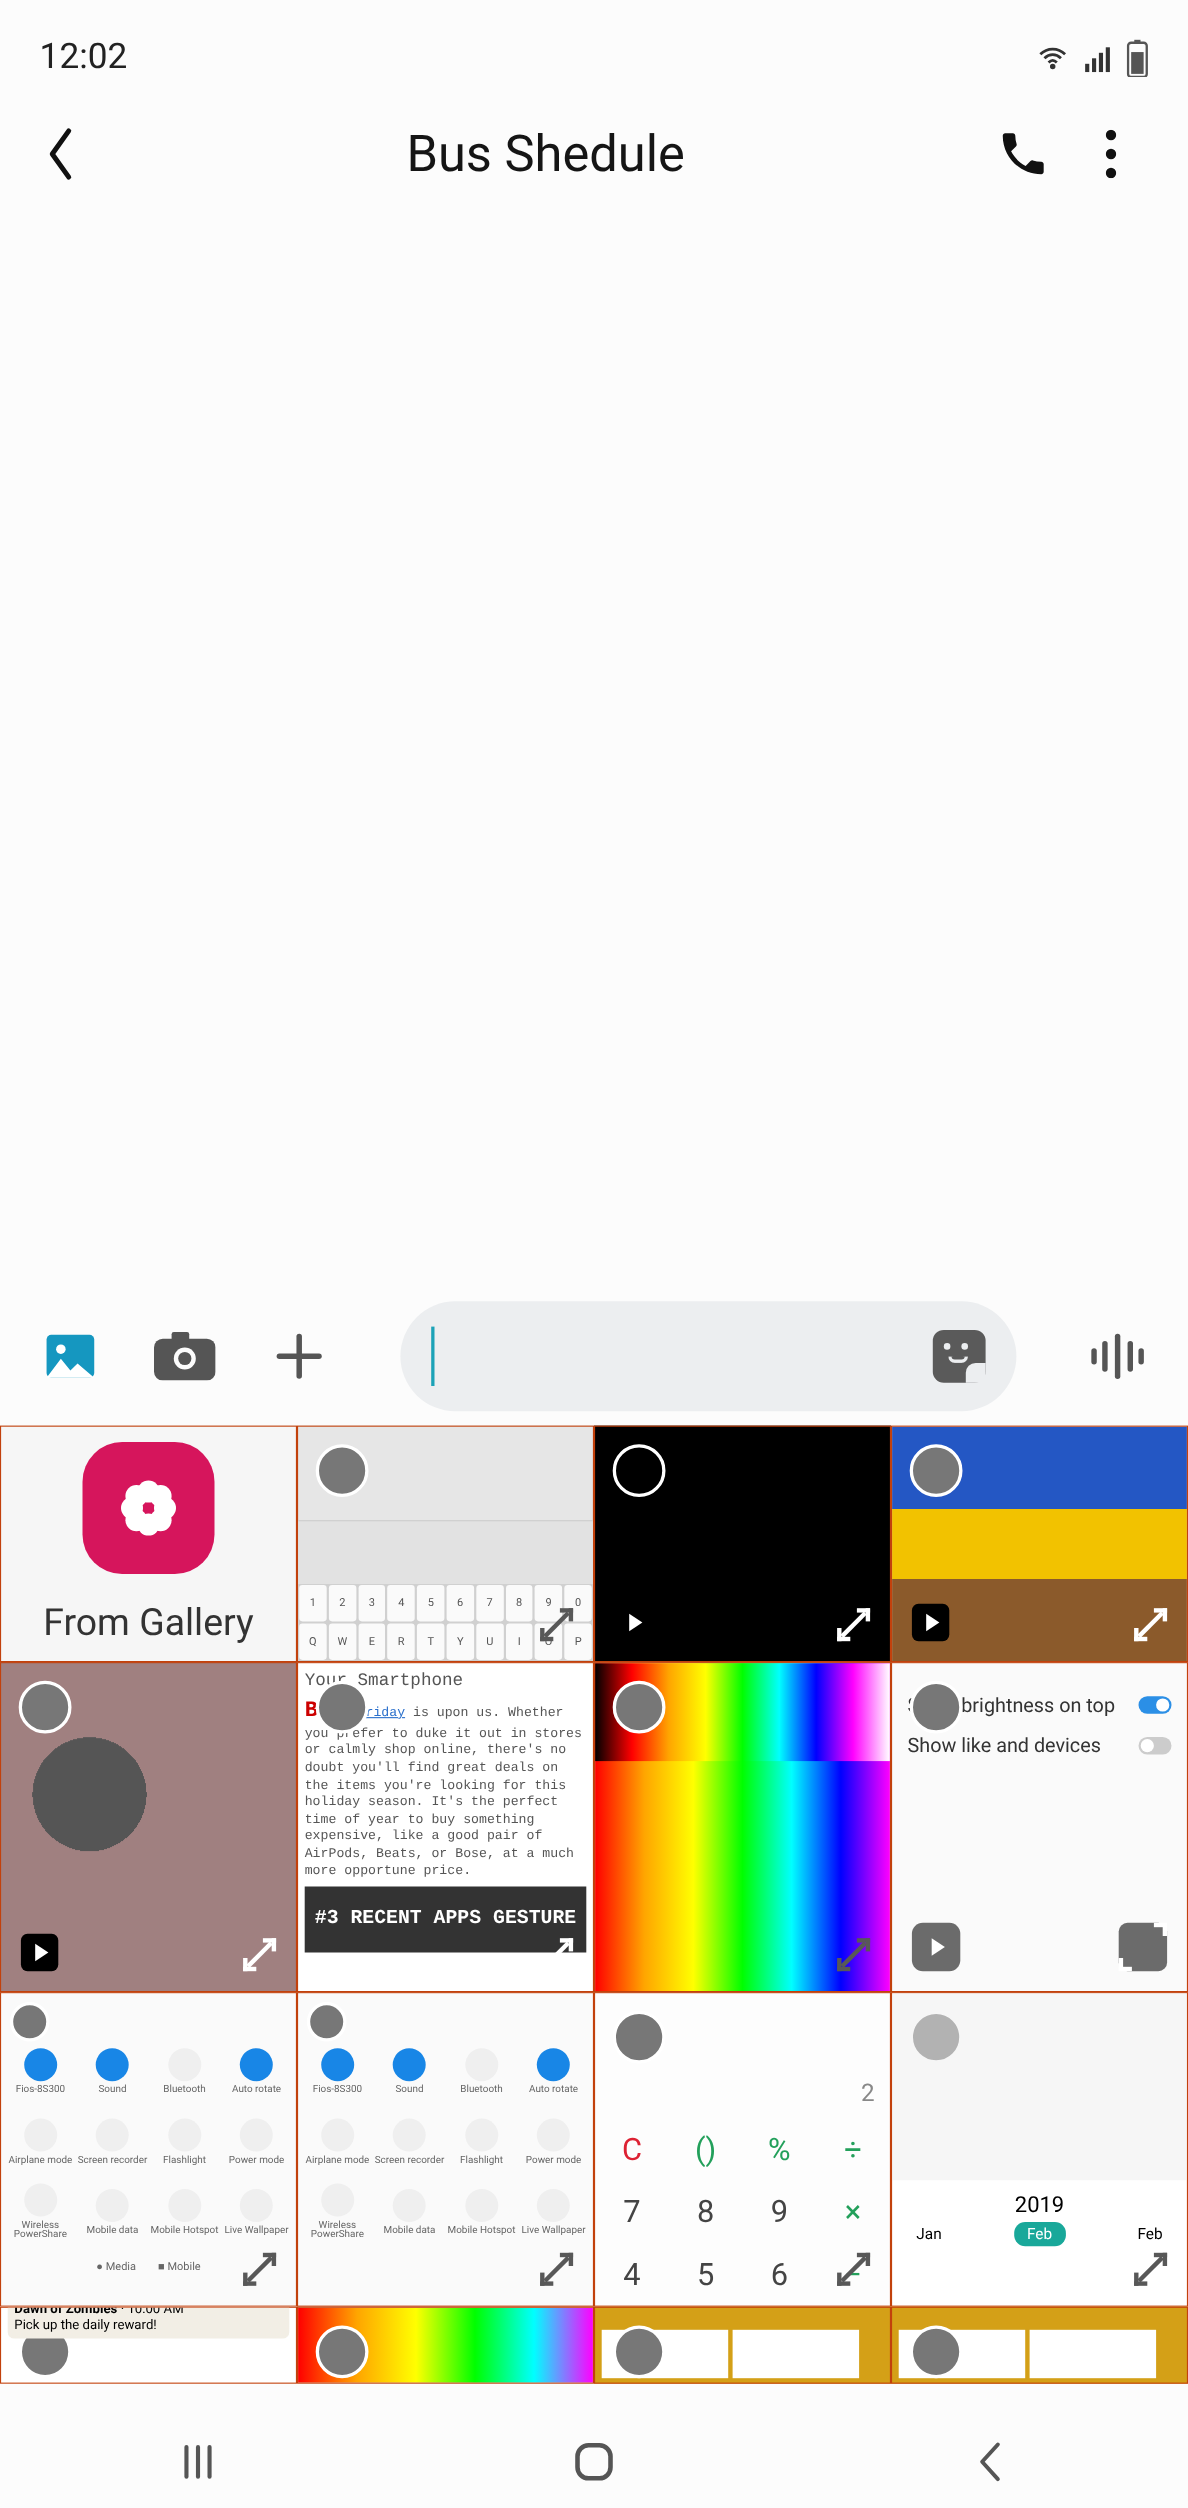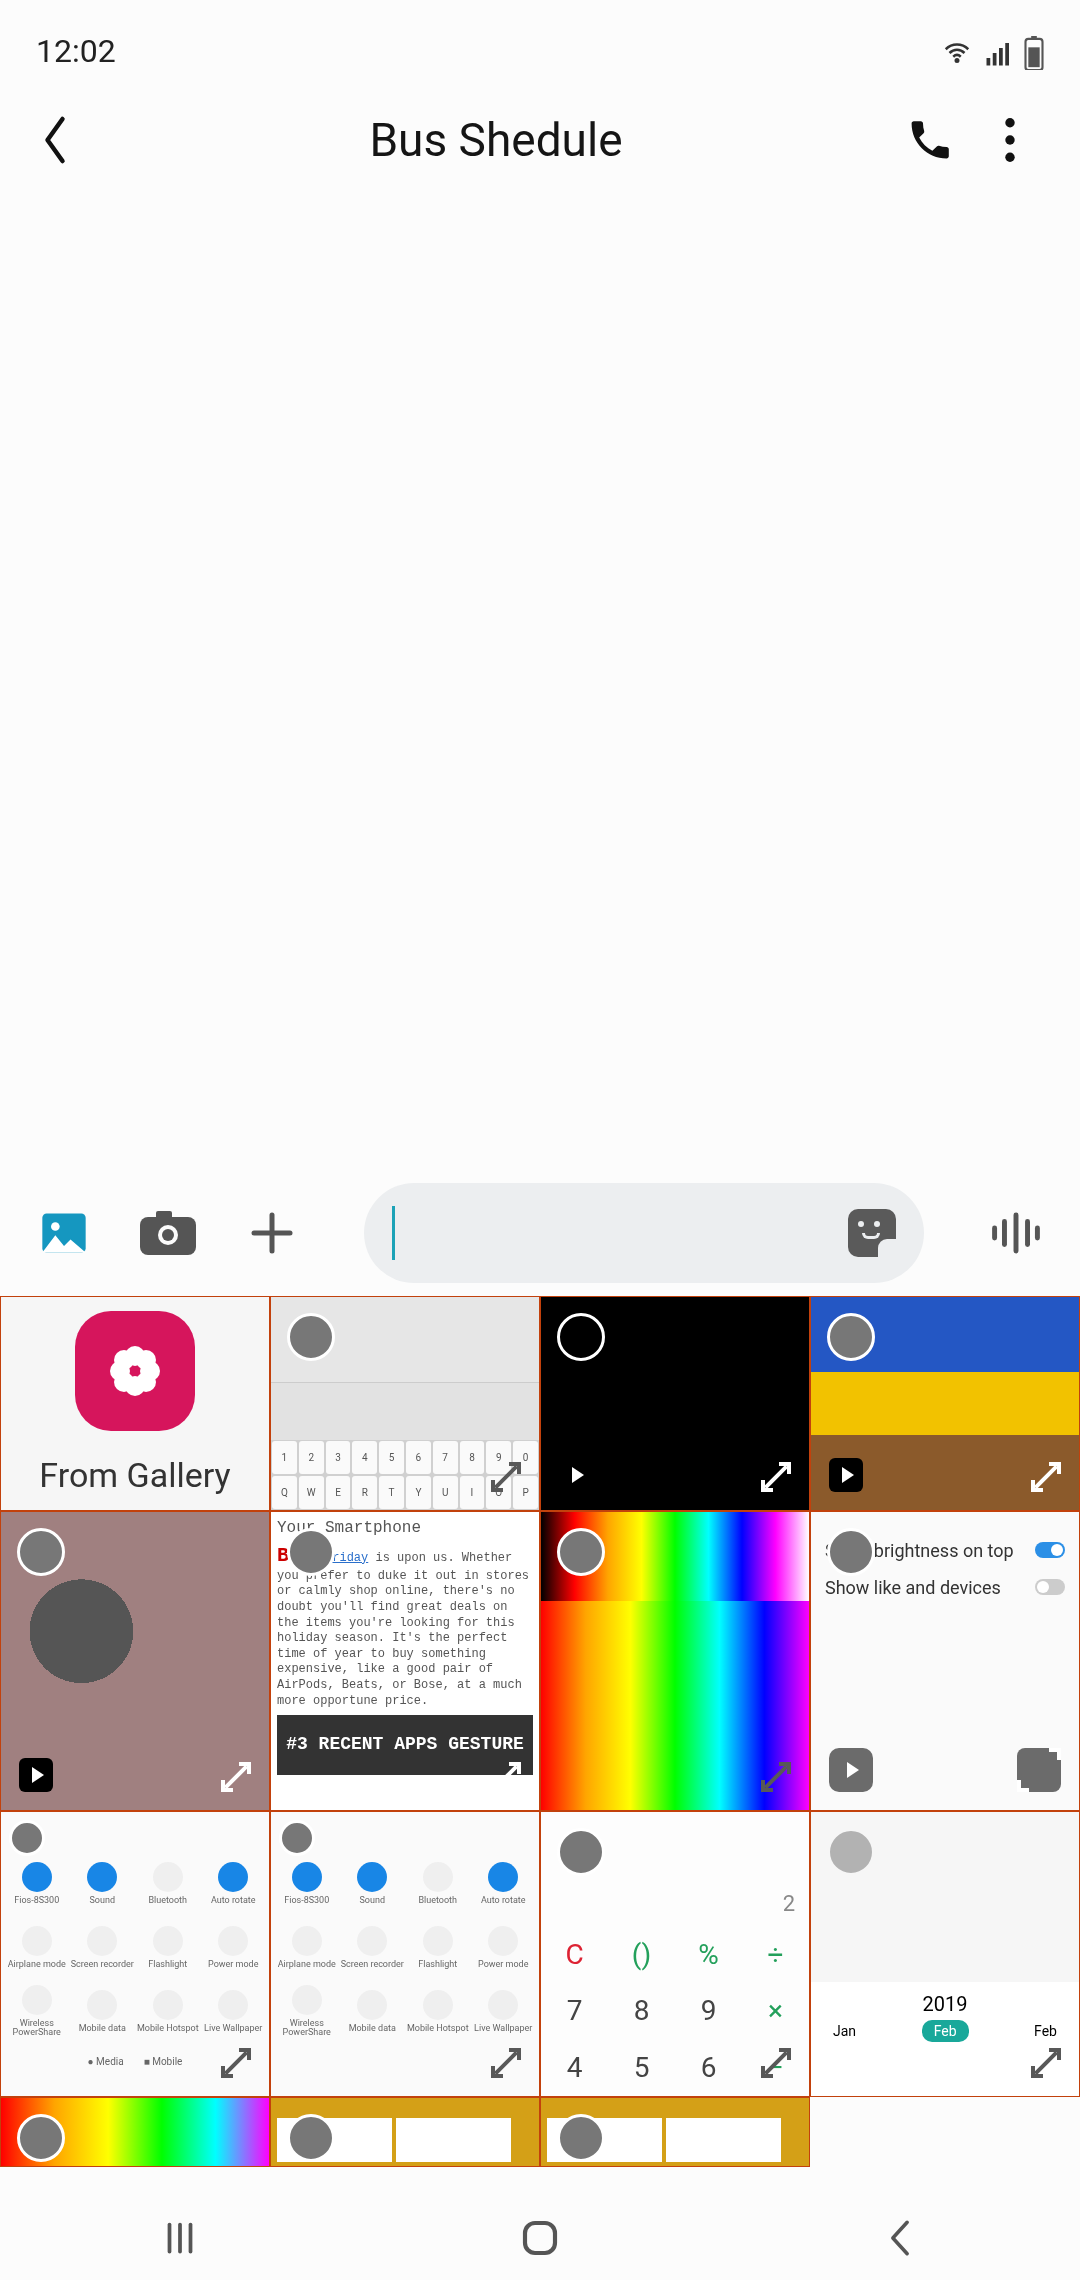--- a/index.html
+++ b/index.html
@@ -478,20 +478,27 @@
         <span class="cal-m on">Feb</span>
         <span class="cal-m">Feb</span>
       </div>
     </div>
     <div class="expand grey">
         <div class="ar1"></div>
         <div class="ar2"></div>
       </div>
   </div>
 
+  <div class="tile tile-notif" style="height:70px;">
+    <div class="sel"></div>
+    <div class="notif-card">
+      <div><b>Dawn of Zombies</b> · <span>10:00 AM</span></div>
+      <div>Pick up the daily reward!</div>
+    </div>
+  </div>
 
   <div class="tile tile-rainbow2" style="height:70px;">
     <div class="sel"></div>
   </div>
 
   <div class="tile tile-photos" style="height:70px;">
     <div class="sel"></div>
     <div class="ph"></div>
       <div class="ph"></div>
   </div>

